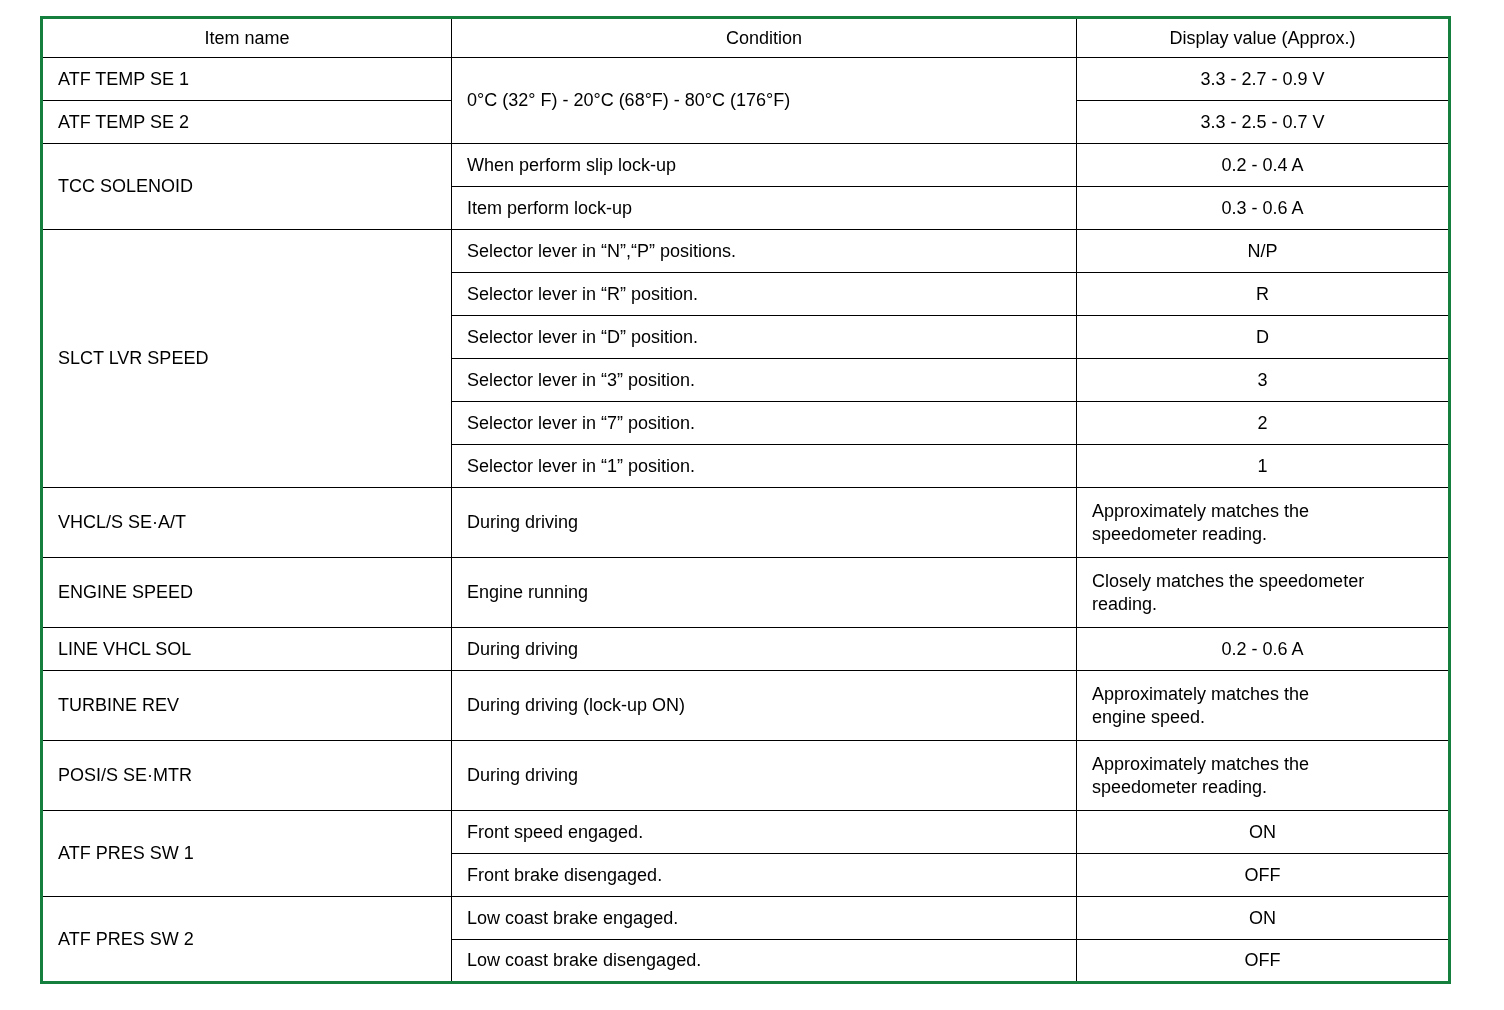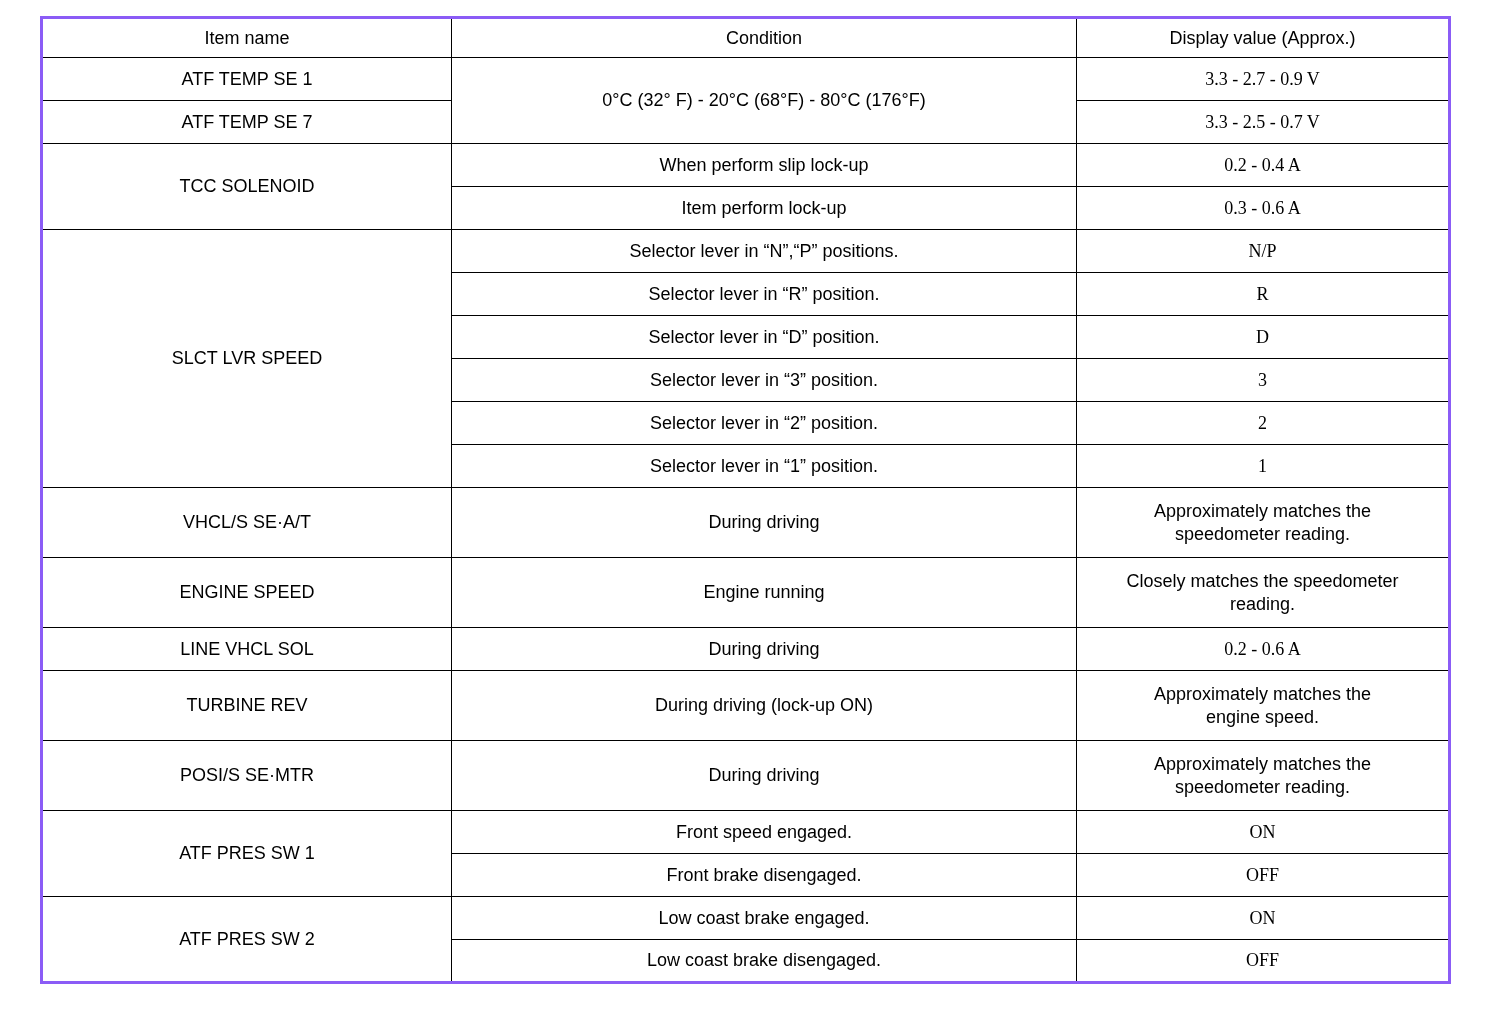--- a/index.html
+++ b/index.html
@@ -14,39 +14,39 @@
     font-family: "Liberation Sans", sans-serif;
     color: #000000;
   }
   .page {
     padding: 16px 0 0 40px;
   }
   table.spec-table {
     border-collapse: collapse;
     table-layout: fixed;
     width: 1408px;
-    border: 3px solid #8b5cf6;
+    border: 3px solid #15803d;
   }
   th, td {
     border: 1px solid #000000;
     font-size: 18px;
     line-height: 1.25;
     vertical-align: middle;
     padding: 4px 15px;
     overflow: hidden;
   }
   th {
     font-weight: normal;
     text-align: center;
     height: 40px;
   }
   td { height: 43px; }
   tr.r-tall td { height: 70px; }
-  .cell-left { text-align: center; }
-  .cell-center { text-align: center; padding-left: 4px; padding-right: 4px; font-family: Liberation Serif, serif; }
+  .cell-left { text-align: left; }
+  .cell-center { text-align: center; padding-left: 4px; padding-right: 4px; }
   .multiline { white-space: pre-line; }
 </style>
 </head>
 <body>
 
 <div class="page">
   <table class="spec-table">
     <colgroup>
       <col style="width:410px">
       <col style="width:625px">
@@ -60,21 +60,21 @@
       </tr>
     </thead>
     <tbody>
 
       <tr>
         <td class="cell-left">ATF TEMP SE 1</td>
         <td class="cell-left" rowspan="2">0°C (32° F) - 20°C (68°F) - 80°C (176°F)</td>
         <td class="cell-center">3.3 - 2.7 - 0.9 V</td>
       </tr>
       <tr>
-        <td class="cell-left">ATF TEMP SE 7</td>
+        <td class="cell-left">ATF TEMP SE 2</td>
         <td class="cell-center">3.3 - 2.5 - 0.7 V</td>
       </tr>
 
       <tr>
         <td class="cell-left" rowspan="2">TCC SOLENOID</td>
         <td class="cell-left">When perform slip lock-up</td>
         <td class="cell-center">0.2 - 0.4 A</td>
       </tr>
       <tr>
         <td class="cell-left">Item perform lock-up</td>
@@ -92,21 +92,21 @@
       </tr>
       <tr>
         <td class="cell-left">Selector lever in “D” position.</td>
         <td class="cell-center">D</td>
       </tr>
       <tr>
         <td class="cell-left">Selector lever in “3” position.</td>
         <td class="cell-center">3</td>
       </tr>
       <tr>
-        <td class="cell-left">Selector lever in “2” position.</td>
+        <td class="cell-left">Selector lever in “7” position.</td>
         <td class="cell-center">2</td>
       </tr>
       <tr>
         <td class="cell-left">Selector lever in “1” position.</td>
         <td class="cell-center">1</td>
       </tr>
 
       <tr class="r-tall">
         <td class="cell-left">VHCL/S SE·A/T</td>
         <td class="cell-left">During driving</td>

